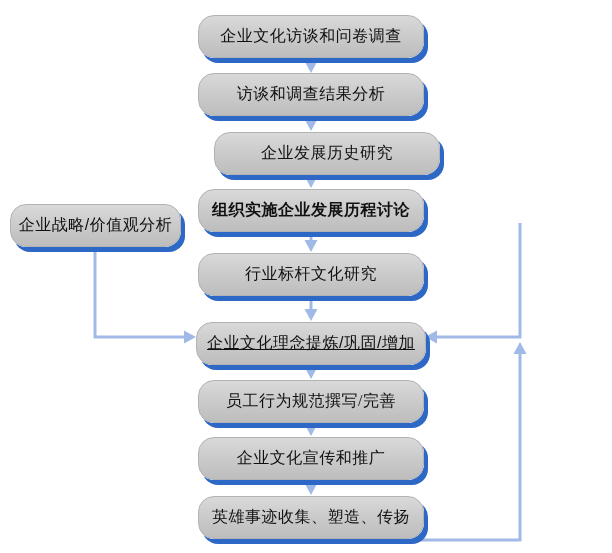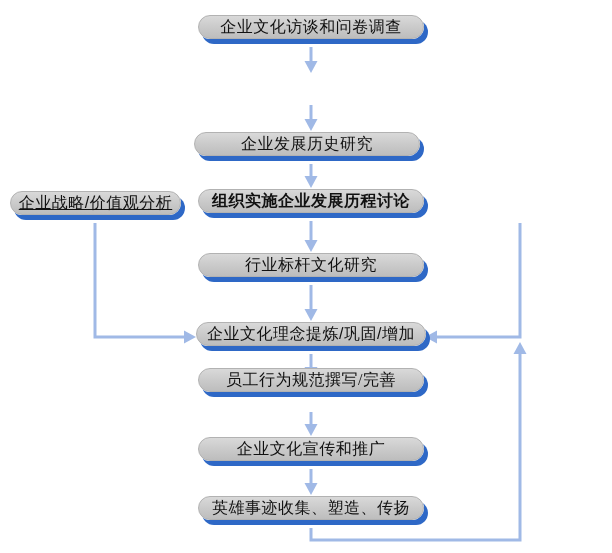--- a/index.html
+++ b/index.html
@@ -28,21 +28,21 @@
     z-index: 1;
   }
   .cline {
     stroke: var(--arrow-blue);
     stroke-width: 3;
     fill: none;
   }
   .ahead { fill: var(--arrow-blue); }
   .node {
     position: absolute;
-    height: 24px;
+    height: 43px;
     background: linear-gradient(180deg, var(--box-fill-light) 0%, var(--box-fill) 55%, #bdbdbd 100%);
     border: 1px solid var(--box-border);
     border-radius: 16px;
     box-shadow: 4px 5px 0 var(--shadow-blue);
     display: flex;
     align-items: center;
     justify-content: center;
     z-index: 2;
     color: var(--text-color);
     font-size: 16px;
@@ -88,47 +88,50 @@
     <polygon class="ahead" points="437,330.5 437,343.5 425,337"></polygon>
 
     <polyline class="cline" points="311,528 311,540 520,540 520,354"></polyline>
     <polygon class="ahead" points="513.5,354 526.5,354 520,342"></polygon>
   </svg>
 
   <div class="node" style="left:198px; top:15px; width:226px;">
     <span>企业文化访谈和问卷调查</span>
   </div>
 
+  <div class="node" style="left:198px; top:73px; width:226px;">
+    <span>访谈和调查结果分析</span>
+  </div>
 
-  <div class="node" style="left:194px; top:132px; width:226px;">
+  <div class="node" style="left:214px; top:132px; width:226px;">
     <span>企业发展历史研究</span>
   </div>
 
   <div class="node" style="left:198px; top:189px; width:226px;font-weight:bold;">
     <span>组织实施企业发展历程讨论</span>
   </div>
 
   <div class="node" style="left:198px; top:253px; width:226px;">
     <span>行业标杆文化研究</span>
   </div>
 
-  <div class="node" style="left:196px; top:322px; width:230px;">
+  <div class="node" style="left:196px; top:322px; width:230px;text-decoration:underline;">
     <span>企业文化理念提炼/巩固/增加</span>
   </div>
 
-  <div class="node" style="left:198px; top:368px; width:226px;font-family:Liberation Serif, serif;">
+  <div class="node" style="left:198px; top:380px; width:226px;font-family:Liberation Serif, serif;">
     <span>员工行为规范撰写/完善</span>
   </div>
 
   <div class="node" style="left:198px; top:437px; width:226px;">
     <span>企业文化宣传和推广</span>
   </div>
 
   <div class="node" style="left:198px; top:496px; width:226px;">
     <span>英雄事迹收集、塑造、传扬</span>
   </div>
 
-  <div class="node" style="left:10px; top:191px; width:171px;text-decoration:underline;">
+  <div class="node" style="left:10px; top:204px; width:171px;">
     <span>企业战略/价值观分析</span>
   </div>
 
 
 </div>
 
 </body></html>

